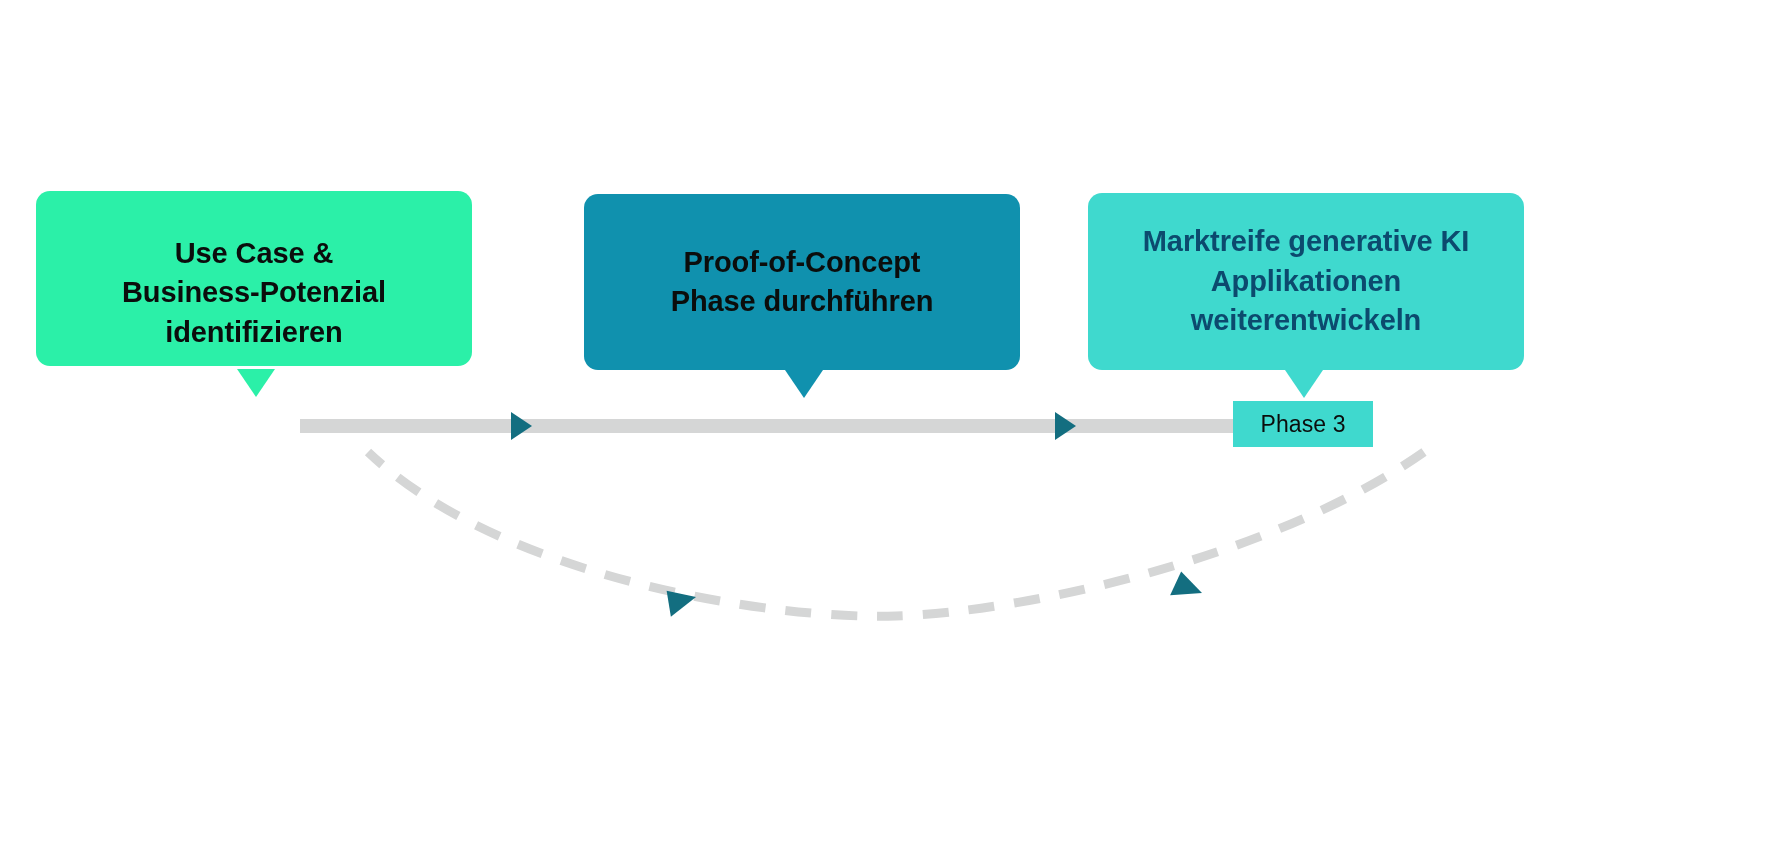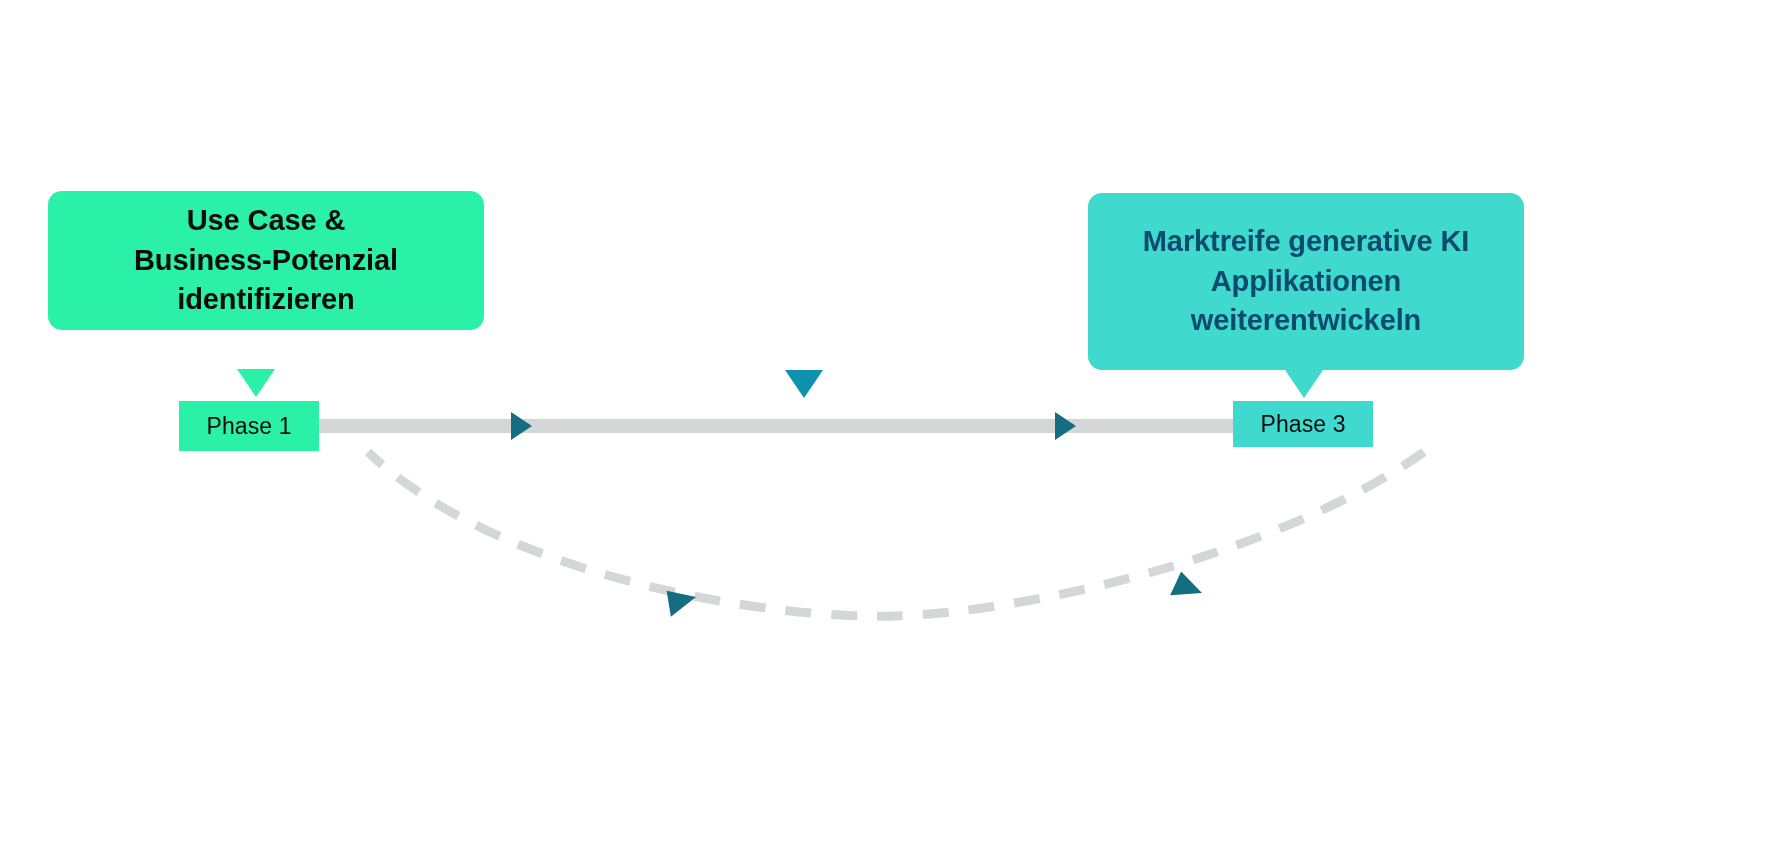--- a/index.html
+++ b/index.html
@@ -46,21 +46,21 @@
   .callout-tail {
     position: absolute;
     width: 0;
     height: 0;
     border-left: 19px solid transparent;
     border-right: 19px solid transparent;
     border-top-style: solid;
     border-top-width: 28px;
   }
 
-  #callout-1 { left: 48px;   top: 191px; width: 436px; height: 139px; background: #2bf0a8; }
+  #callout-1 { left: 36px;   top: 191px; width: 436px; height: 175px; background: #2bf0a8; align-items: flex-end; }
   #callout-2 { left: 584px;  top: 194px; width: 436px; height: 176px; background: #1091ae; }
   #callout-3 { left: 1088px; top: 193px; width: 436px; height: 177px; background: #3fd9ce; }
 
   #callout-tail-1 { left: 237px;  top: 369px; border-top-color: #2bf0a8; }
   #callout-tail-2 { left: 785px;  top: 370px; border-top-color: #1091ae; }
   #callout-tail-3 { left: 1285px; top: 370px; border-top-color: #3fd9ce; }
 
   
   #timeline-track {
     position: absolute;
@@ -116,37 +116,38 @@
 
 <div id="diagram-root">
 
   <div class="callout" id="callout-1" style="background: rgb(43, 240, 168);">
     <div class="callout-text" style="color: rgb(11, 13, 12);">Use Case &amp;
 Business-Potenzial
 identifizieren</div>
   </div>
   <div class="callout-tail" id="callout-tail-1" style="border-top-color: rgb(43, 240, 168);"></div>
 
+  <div class="callout" id="callout-2" style="background: rgb(16, 145, 174);">
+    <div class="callout-text" style="color: rgb(11, 13, 12);">Proof-of-Concept
+Phase durchführen</div>
+  </div>
   <div class="callout-tail" id="callout-tail-2" style="border-top-color: rgb(16, 145, 174);"></div>
 
   <div class="callout" id="callout-3" style="background: rgb(63, 217, 206);">
     <div class="callout-text" style="color: #0c4a6e;">Marktreife generative KI
 Applikationen
 weiterentwickeln</div>
   </div>
   <div class="callout-tail" id="callout-tail-3" style="border-top-color: rgb(63, 217, 206);"></div>
 
   <div id="timeline-track" style="background: rgb(213, 214, 214);"></div>
 
   <div class="track-arrow" id="track-arrow-1" style="border-left-color: rgb(19, 110, 128);"></div>
   <div class="track-arrow" id="track-arrow-2" style="border-left-color: rgb(19, 110, 128);"></div>
 
-  <div class="phase-chip" id="phase-chip-1" style="background: rgb(43, 240, 168);">
-    <span class="phase-chip-label">Phase 1</span>
-  </div>
 
 
   <div class="phase-chip" id="phase-chip-3" style="background: rgb(63, 217, 206);">
     <span class="phase-chip-label">Phase 3</span>
   </div>
 
   <svg id="feedback-loop" viewBox="0 0 1792 855">
     <path id="feedback-path" d="M 1424 452 C 1270 560, 1020 612, 896 616 C 772 620, 500 578, 368 452" fill="none" stroke="#d5d6d6" stroke-width="9" stroke-dasharray="26 20" stroke-linecap="butt"></path>
 
     <polygon id="feedback-arrow-right" points="0,0 30,-11 26,15" transform="translate(1202,593) rotate(196)" fill="#136e80"></polygon>

